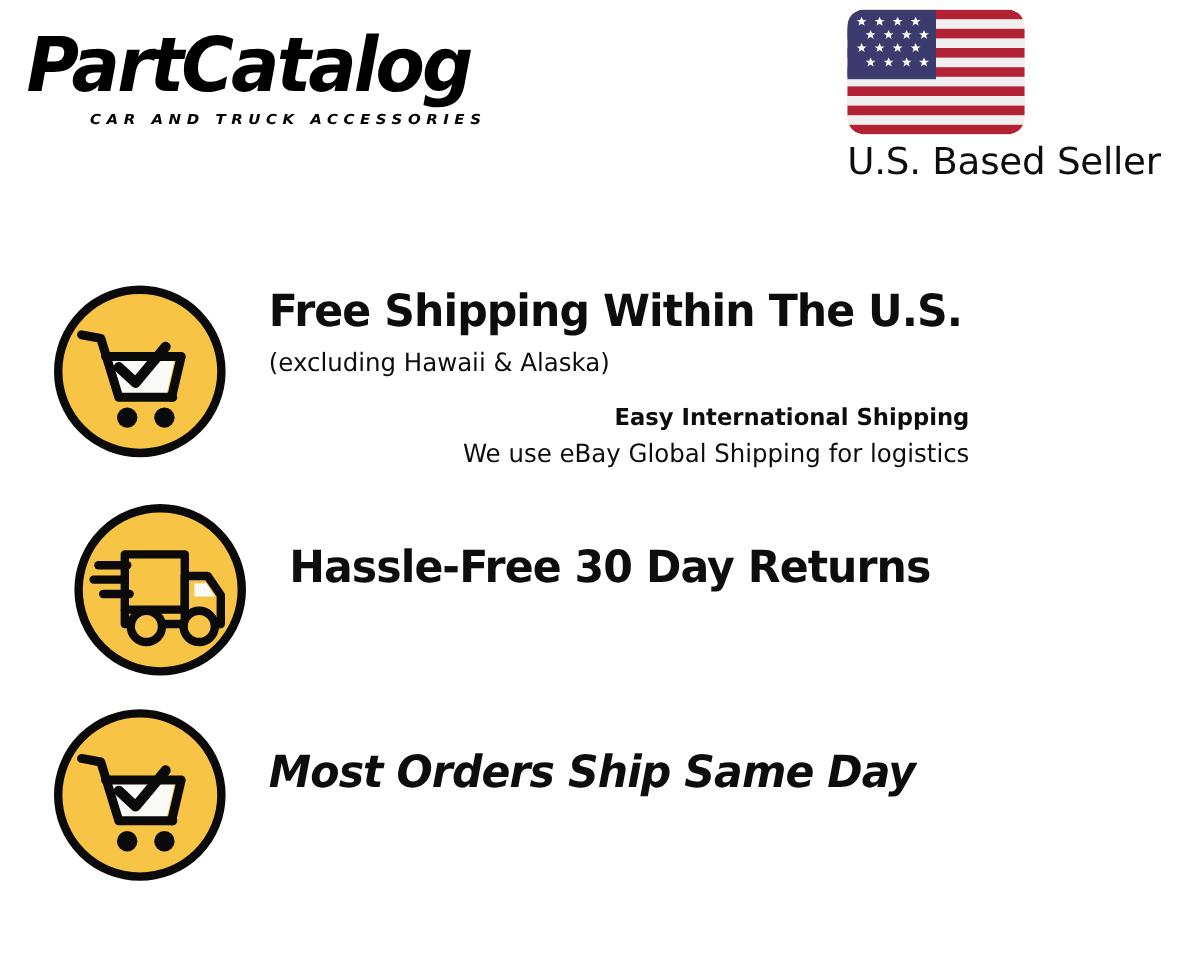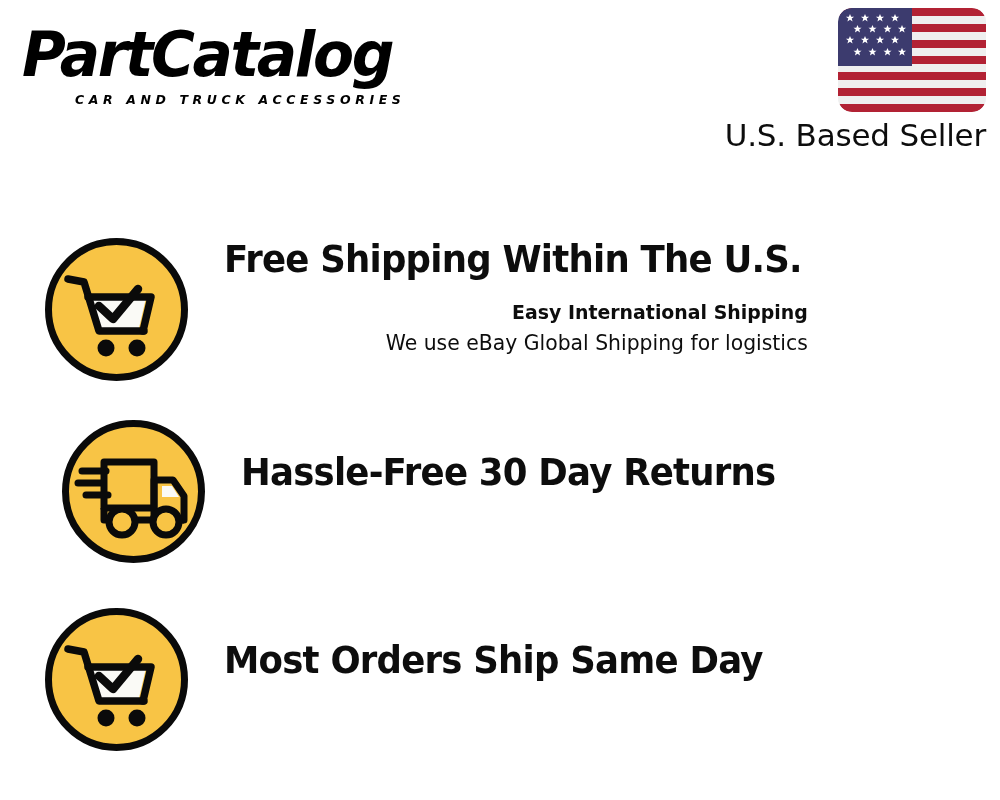--- a/index.html
+++ b/index.html
@@ -57,21 +57,21 @@
     white-space: nowrap;
     transform: scaleY(0.92);
   }
 
   
   .seller-badge {
     position: absolute;
     right: 14px;
     top: 8px;
     width: 280px;
-    text-align: right;
+    text-align: left;
   }
   .flag {
     width: 148px;
     height: 104px;
     border-radius: 14px;
     overflow: hidden;
     display: inline-block;
     position: relative;
     background: #f2f2f2;
     vertical-align: top;
@@ -98,21 +98,21 @@
   }
   .feature-row {
     position: absolute;
     left: 0;
     width: 976px;
     display: flex;
     align-items: flex-start;
   }
   .feature-row.row1 { top: 0px; }
   .feature-row.row2 { top: 182px; padding-left: 17px; }
-  .feature-row.row3 { top: 370px; }
+  .feature-row.row3 { top: 353px; font-style: italic; }
 
   .badge-icon {
     width: 147px;
     height: 147px;
     flex: 0 0 147px;
     margin-left: 43px;
     position: relative;
   }
   .badge-icon svg { display: block; width: 147px; height: 147px; }
 
@@ -220,20 +220,23 @@
         <path d="M45 61 L108 61 L100 95" fill="none" stroke="#0A0A0A" stroke-width="7.5" stroke-linecap="round" stroke-linejoin="round"></path>
 
         <path d="M56 70 L70 83 L95 53" fill="none" stroke="#0A0A0A" stroke-width="8.5" stroke-linecap="round" stroke-linejoin="round"></path>
 
         <circle cx="63" cy="112" r="8.5" fill="#0A0A0A"></circle>
         <circle cx="94" cy="112" r="8.5" fill="#0A0A0A"></circle>
       </svg>
     </div>
     <div class="feature-text">
       <div class="headline">Free Shipping Within The U.S.</div>
+      <div class="subline-group">
+        <div class="subline">(excluding Hawaii &amp; Alaska)</div>
+      </div>
       <div class="intl-group">
         <div class="subline strong">Easy International Shipping</div>
         <div class="subline">We use eBay Global Shipping for logistics</div>
       </div>
     </div>
   </div>
 
   <div class="feature-row row2">
     <div class="badge-icon">
       <svg viewBox="0 0 147 147" xmlns="http://www.w3.org/2000/svg">

